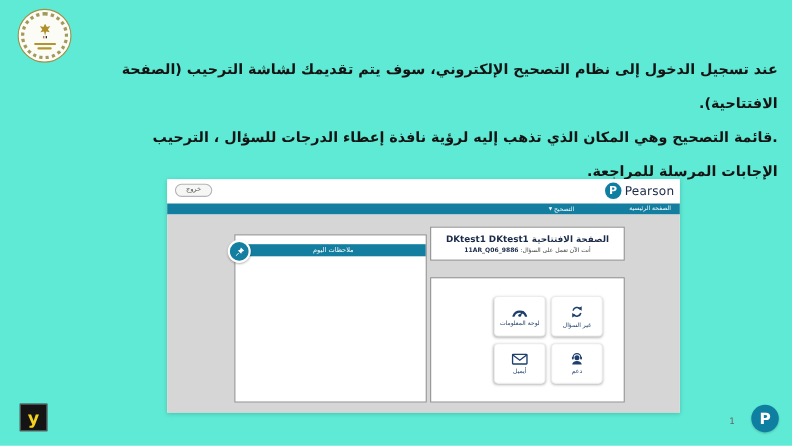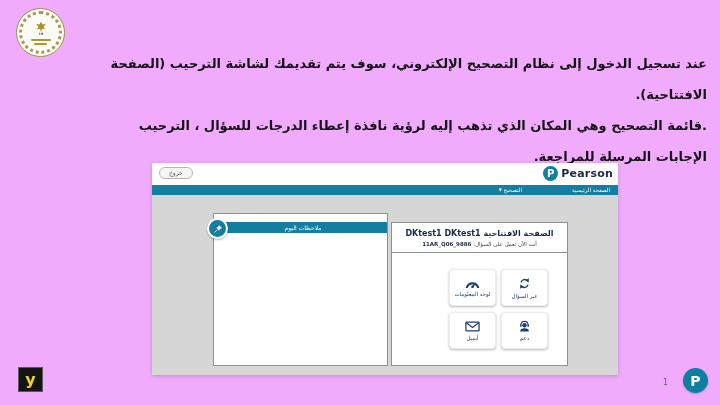--- a/index.html
+++ b/index.html
@@ -1,17 +1,17 @@
 <!DOCTYPE html>
 <html><head>
 <meta charset="utf-8">
 <style>
   html,body{margin:0;padding:0;}
   body{font-family:"DejaVu Sans",sans-serif;}
-  .stage{position:relative;width:720px;height:405px;background:#f0abfc;overflow:hidden;}
+  .stage{position:relative;width:720px;height:405px;background:#5eead4;overflow:hidden;}
 
   
   .emblem{position:absolute;left:16px;top:8px;width:49px;height:49px;border-radius:50%;
     background:#fcfcf6;border:1px solid #9f9043;box-sizing:border-box;
     display:flex;flex-direction:column;align-items:center;justify-content:center;}
   .emblem::before{content:"";position:absolute;inset:2px;border-radius:50%;
     border:3px dotted #8f8136;opacity:.8;}
   .emblem .squig{height:2.5px;border-radius:2px;background:#b3952f;margin-top:1.5px;}
   .squig.s1{width:20px;} .squig.s2{width:13px;}
 
@@ -21,42 +21,42 @@
 
   
   .shot{position:absolute;left:152px;top:163px;width:466px;height:212px;background:#fff;
     box-shadow:0 1px 4px rgba(0,0,0,.18);}
   .topbar{position:absolute;left:0;top:0;right:0;height:22px;background:#fff;}
   .logout-btn{position:absolute;left:7px;top:4px;font-size:6px;color:#555;background:#f6f6f4;
     border:1px solid #b5b5b5;border-radius:7px;padding:1px 9px;line-height:8px;}
   .brand{position:absolute;right:5px;top:3px;display:flex;align-items:center;gap:3px;}
   .p-circle{width:15px;height:15px;border-radius:50%;background:#0e7fa1;color:#fff;
     display:flex;align-items:center;justify-content:center;font-size:10px;font-weight:bold;}
-  .brand-name{font-size:11px;color:#1b2a4a;font-weight:700;letter-spacing:.2px;}
+  .brand-name{font-size:11px;color:#1b2a4a;font-weight:400;letter-spacing:.2px;}
 
   .navbar{position:absolute;left:0;top:22px;right:0;height:10px;background:#147ea0;}
   .nav-item{position:absolute;top:1.5px;font-size:5.5px;color:#fff;direction:rtl;}
   .nav-home{right:8px;}
   .nav-marking{right:96px;}
   .nav-caret{font-size:4px;vertical-align:1px;}
 
   .content{position:absolute;left:0;top:32px;right:0;bottom:0;background:#d6d6d6;}
 
   
   .notes-card{position:absolute;left:61px;top:18px;width:175px;height:153px;background:#fff;
     border:1px solid #8f8f8f;box-sizing:border-box;}
   .notes-header{position:absolute;left:5px;right:0;top:8px;height:11px;background:#147ea0;
     display:flex;align-items:center;justify-content:center;}
   .notes-title{font-size:6px;color:#fff;direction:rtl;}
   .pin-badge{position:absolute;left:-7px;top:4px;width:21px;height:21px;border-radius:50%;
     background:#147ea0;border:2px solid #fff;box-sizing:border-box;
     display:flex;align-items:center;justify-content:center;box-shadow:0 1px 2px rgba(0,0,0,.3);}
 
   
-  .welcome-card{position:absolute;left:239px;top:27px;width:177px;height:31px;background:#fff;
+  .welcome-card{position:absolute;left:239px;top:11px;width:177px;height:31px;background:#fff;
     border:1px solid #8f8f8f;box-sizing:border-box;text-align:center;}
   .welcome-title{margin-top:6px;font-size:8px;font-weight:bold;color:#1a2b49;direction:rtl;}
   .welcome-sub{margin-top:3px;font-size:5.5px;color:#444;direction:rtl;}
   .welcome-sub .qid{font-weight:bold;color:#1a2b49;}
 
   
   .tiles-card{position:absolute;left:239px;top:57px;width:177px;height:114px;background:#fff;
     border:1px solid #8f8f8f;box-sizing:border-box;
     display:flex;align-items:center;justify-content:center;}
   .tiles-grid{display:grid;grid-template-columns:47px 47px;grid-template-rows:37px 37px;

